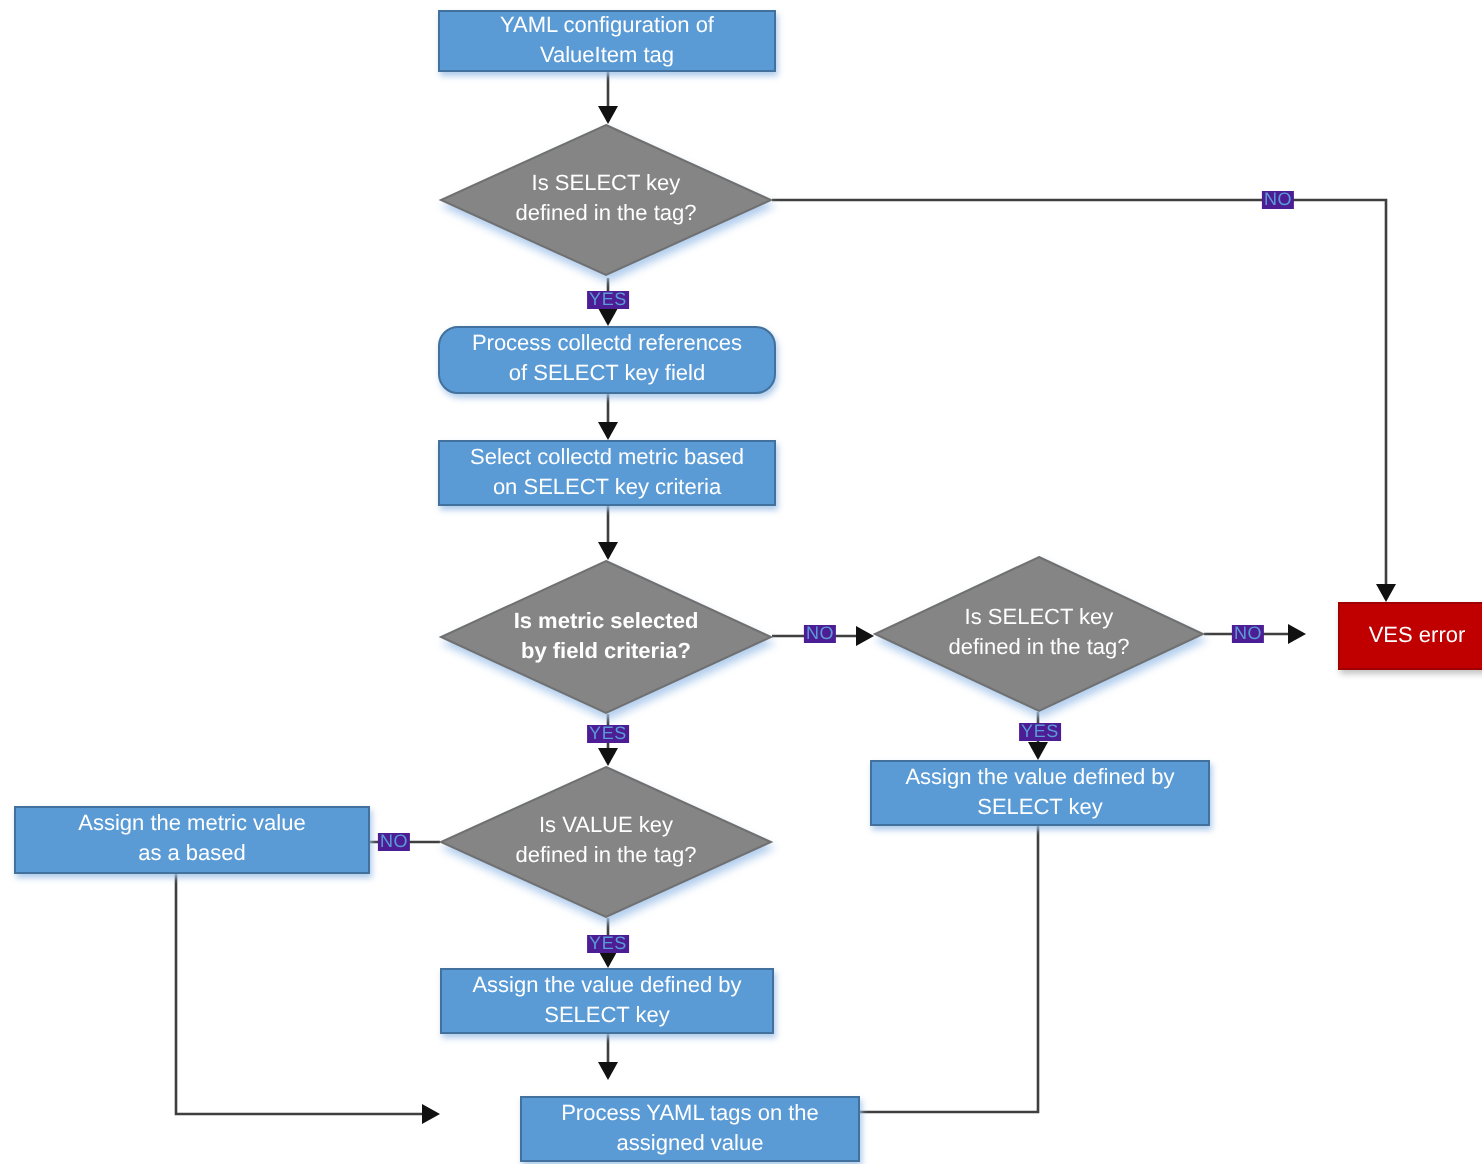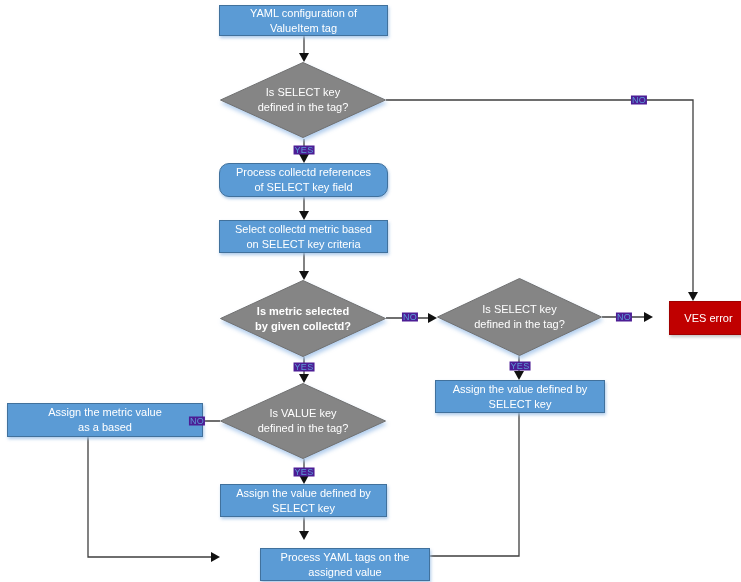--- a/index.html
+++ b/index.html
@@ -78,21 +78,21 @@
   <div class="node process" style="left:219px;top:220px;width:169px;height:33px;">
     <span class="line">Select collectd metric based</span>
     <span class="line">on SELECT key criteria</span>
   </div>
 
   <div class="node process" style="left:435px;top:380px;width:170px;height:33px;">
     <span class="line">Assign the value defined by</span>
     <span class="line">SELECT key</span>
   </div>
 
-  <div class="node process" style="left:7px;top:403px;width:196px;height:34px;">
+  <div class="node process" style="left:7px;top:403px;width:178px;height:34px;">
     <span class="line">Assign the metric value</span>
     <span class="line">as a based</span>
   </div>
 
   <div class="node process" style="left:220px;top:484px;width:167px;height:33px;">
     <span class="line">Assign the value defined by</span>
     <span class="line">SELECT key</span>
   </div>
 
   <div class="node process" style="left:220px;top:548px;width:170px;height:33px;margin-left:40px;">
@@ -110,21 +110,21 @@
   <div class="diamond-label" style="left:220px;top:62px;width:166px;height:76px;">
     <span class="line">Is SELECT key</span>
     <span class="line">defined in the tag?</span>
   </div>
 
   <svg class="diamond-svg" style="left:220px;top:280px;" width="166" height="77" xmlns="http://www.w3.org/2000/svg">
     <polygon class="diamond-shape" points="83,0.5 165.5,38.5 83,76.5 0.5,38.5"></polygon>
   </svg>
   <div class="diamond-label" style="left:220px;top:280px;width:166px;height:77px;font-weight:bold;">
     <span class="line">Is metric selected</span>
-    <span class="line">by given collectd?</span>
+    <span class="line">by field criteria?</span>
   </div>
 
   <svg class="diamond-svg" style="left:437px;top:278px;" width="165" height="78" xmlns="http://www.w3.org/2000/svg">
     <polygon class="diamond-shape" points="82.5,0.5 164.5,39 82.5,77.5 0.5,39"></polygon>
   </svg>
   <div class="diamond-label" style="left:437px;top:278px;width:165px;height:78px;">
     <span class="line">Is SELECT key</span>
     <span class="line">defined in the tag?</span>
   </div>
 

